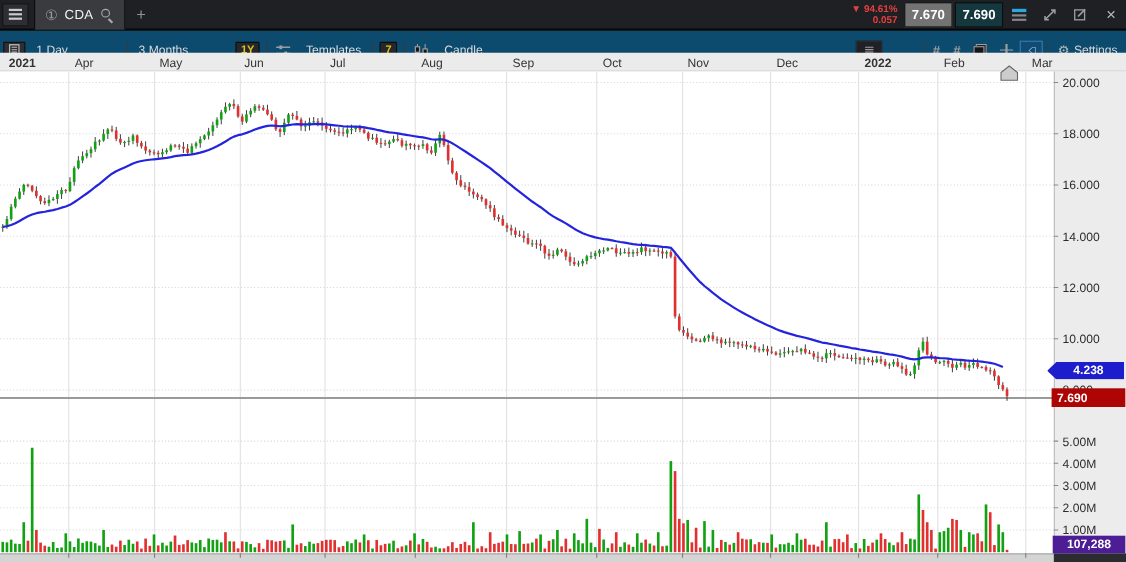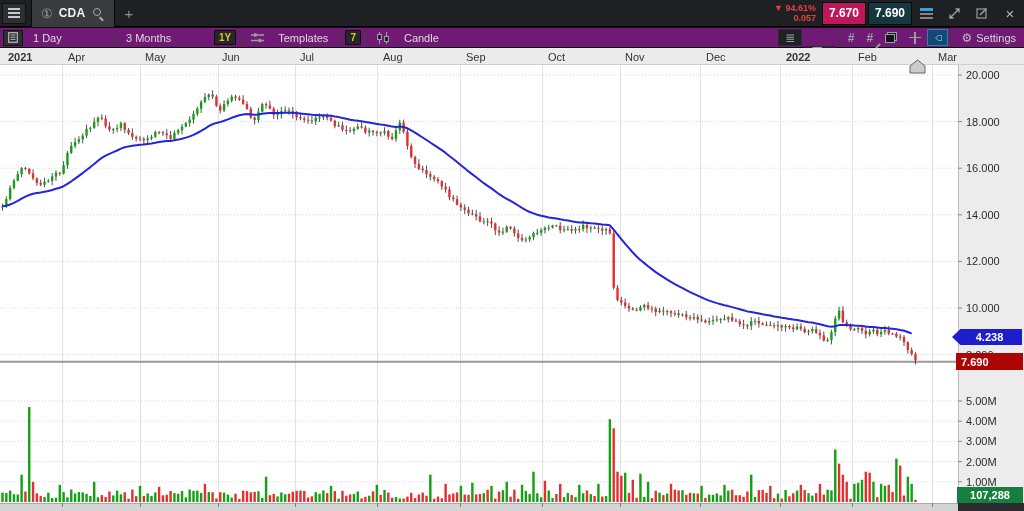--- a/index.html
+++ b/index.html
@@ -14,43 +14,43 @@
   .tb-left, .tb-right { display:flex; align-items:center; height:100%; }
   .icon-btn { background:#2e2f33; border:1px solid #121212; color:#b9babc;
     height:21px; min-width:24px; margin:0 2px; display:flex; align-items:center;
     justify-content:center; font-size:12px; cursor:pointer; }
   .icon-btn.flat { background:transparent; border:none; }
   .hamb { display:inline-block; width:12px; }
   .hamb i { display:block; height:2px; background:#c8c9cb; margin:2px 0; }
   .tab { height:27px; background:#3a3b3f; border-right:1px solid #0a0a0a; border-left:1px solid #0a0a0a;
     display:flex; align-items:center; padding:0 9px; gap:6px; margin-left:3px; }
   .tab .circ { color:#9a9b9e; font-size:13px; }
-  .tab .sym { color:#f2f2f2; font-size:12px; font-weight:bold; letter-spacing:.3px; }
+  .tab .sym { color:#f2f2f2; font-size:12px; font-weight:normal; letter-spacing:.3px; }
   .search-ico { position:relative; width:13px; height:13px; display:inline-block; }
   .search-ico .s-circle { position:absolute; left:1px; top:1px; width:8px; height:8px;
     border:1.6px solid #a9aaad; border-radius:50%; }
   .search-ico .s-handle { position:absolute; right:1px; bottom:0; width:5px; height:1.8px;
     background:#a9aaad; transform:rotate(45deg); }
   .plus-btn { color:#8f9092; font-size:15px; background:transparent; border:none;
     margin-left:10px; cursor:pointer; }
 
   .chg { text-align:right; margin-right:6px; line-height:10px; }
   .chg-line { color:#e84040; font-size:9px; font-weight:bold; white-space:nowrap; }
   .pbox { height:23px; min-width:44px; display:flex; align-items:center; justify-content:center;
     color:#fff; font-size:12px; font-weight:bold; padding:0 6px; border:1px solid #0a0a0a; }
-  .pbox.last { background:#be185d; }
+  .pbox.last { background:#737373; }
   .pbox.cur  { background:#15383f; margin-left:2px; }
   .mini-bars { display:inline-block; width:13px; }
   .mini-bars i { display:block; height:2px; background:#85868a; margin:2px 0; }
   .mini-bars i.hl { background:#2da7e0; height:3px; }
   .svg-ico { display:inline-block; line-height:0; }
 
   
-  .toolbar { position:absolute; top:28px; left:0; width:1024px; height:20px;
-    background:#701a75; border-bottom:1px solid #050505;
+  .toolbar { position:absolute; top:28px; left:0; width:1024px; height:36px;
+    background:#0c4a6e; border-bottom:1px solid #050505;
     display:flex; align-items:center; justify-content:space-between; }
   .tl, .tr { display:flex; align-items:center; height:100%; }
   .tool-lbl { color:#dcdcde; font-size:11px; padding:0 8px; white-space:nowrap; cursor:pointer; }
   .tsep { width:1px; height:14px; background:#3a3b3f; margin:0 2px; }
   .ybadge { color:#e3c41c; font-size:10px; font-weight:bold; padding:1px 4px;
     background:#26272b; border:1px solid #0c0c0c; border-radius:1px; margin:0 4px; cursor:pointer; }
   .t-ico { color:#9c9da0; font-size:12px; padding:0 6px; cursor:pointer; display:flex;
     align-items:center; height:100%; }
   .t-ico.small-btn { border:1px solid #2c2d31; background:#202125; height:17px; margin-left:3px; }
   .t-ico.active { background:#134a74; color:#9fd8ff; border:1px solid #2d7fb4; height:17px; }
@@ -71,21 +71,21 @@
   .gear { font-size:12px; color:#b9babc; }
 
   
   .chart { position:absolute; top:48px; left:0; width:1024px; height:463px; background:#fff; }
   #chart-svg { position:absolute; left:0; top:0; }
   .badge { position:absolute; color:#fff; font-size:11px; font-weight:bold;
     display:flex; align-items:center; z-index:5; }
   .badge.ma  { left:952px; top:281px; width:70px; height:16px; background:#1d1dcb;
     clip-path:polygon(12% 0,100% 0,100% 100%,12% 100%,0 50%); justify-content:center; padding-left:5px; }
   .badge.lastp { left:956px; top:305px; width:67px; height:17px; background:#ad0404; padding-left:5px; }
-  .badge.vol { left:957px; top:439px; width:66px; height:16px; background:#15803d; justify-content:center;text-align:right; }
+  .badge.vol { left:957px; top:439px; width:66px; height:16px; background:#4c1d95; justify-content:center;text-align:right; }
 </style>
 </head>
 <body>
 
 <div id="app">
 
   <div class="titlebar">
     <div class="tb-left">
       <button class="icon-btn">
         <span class="hamb">

